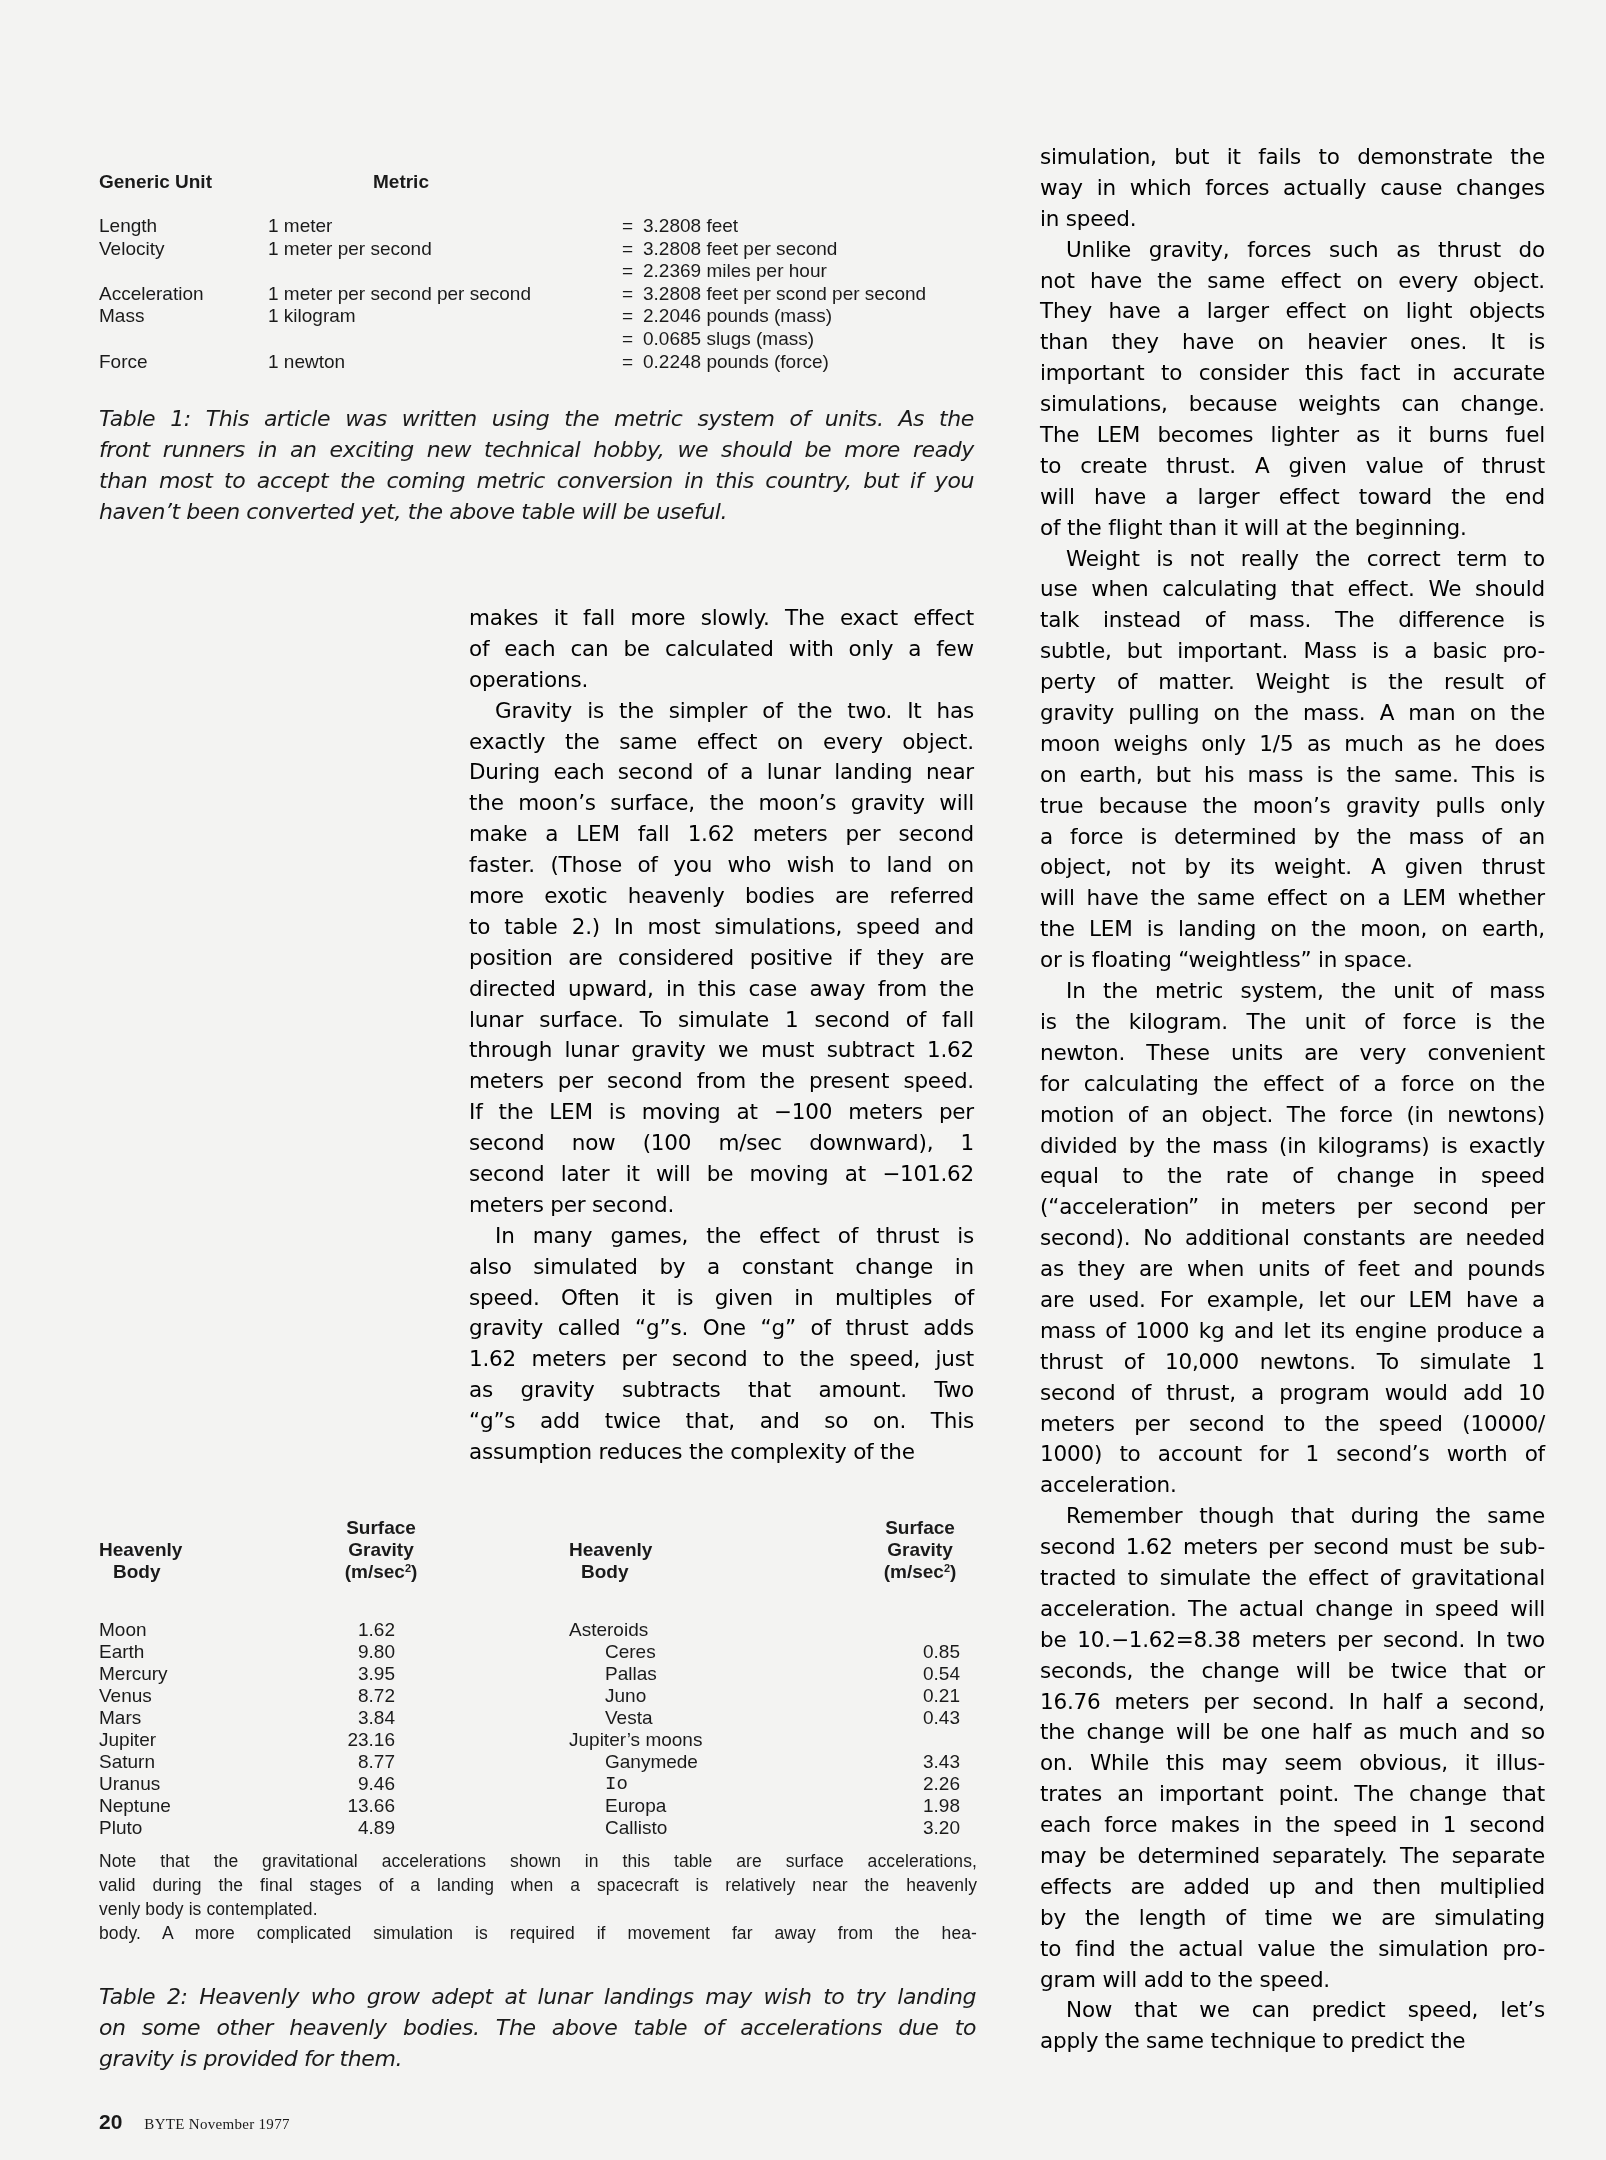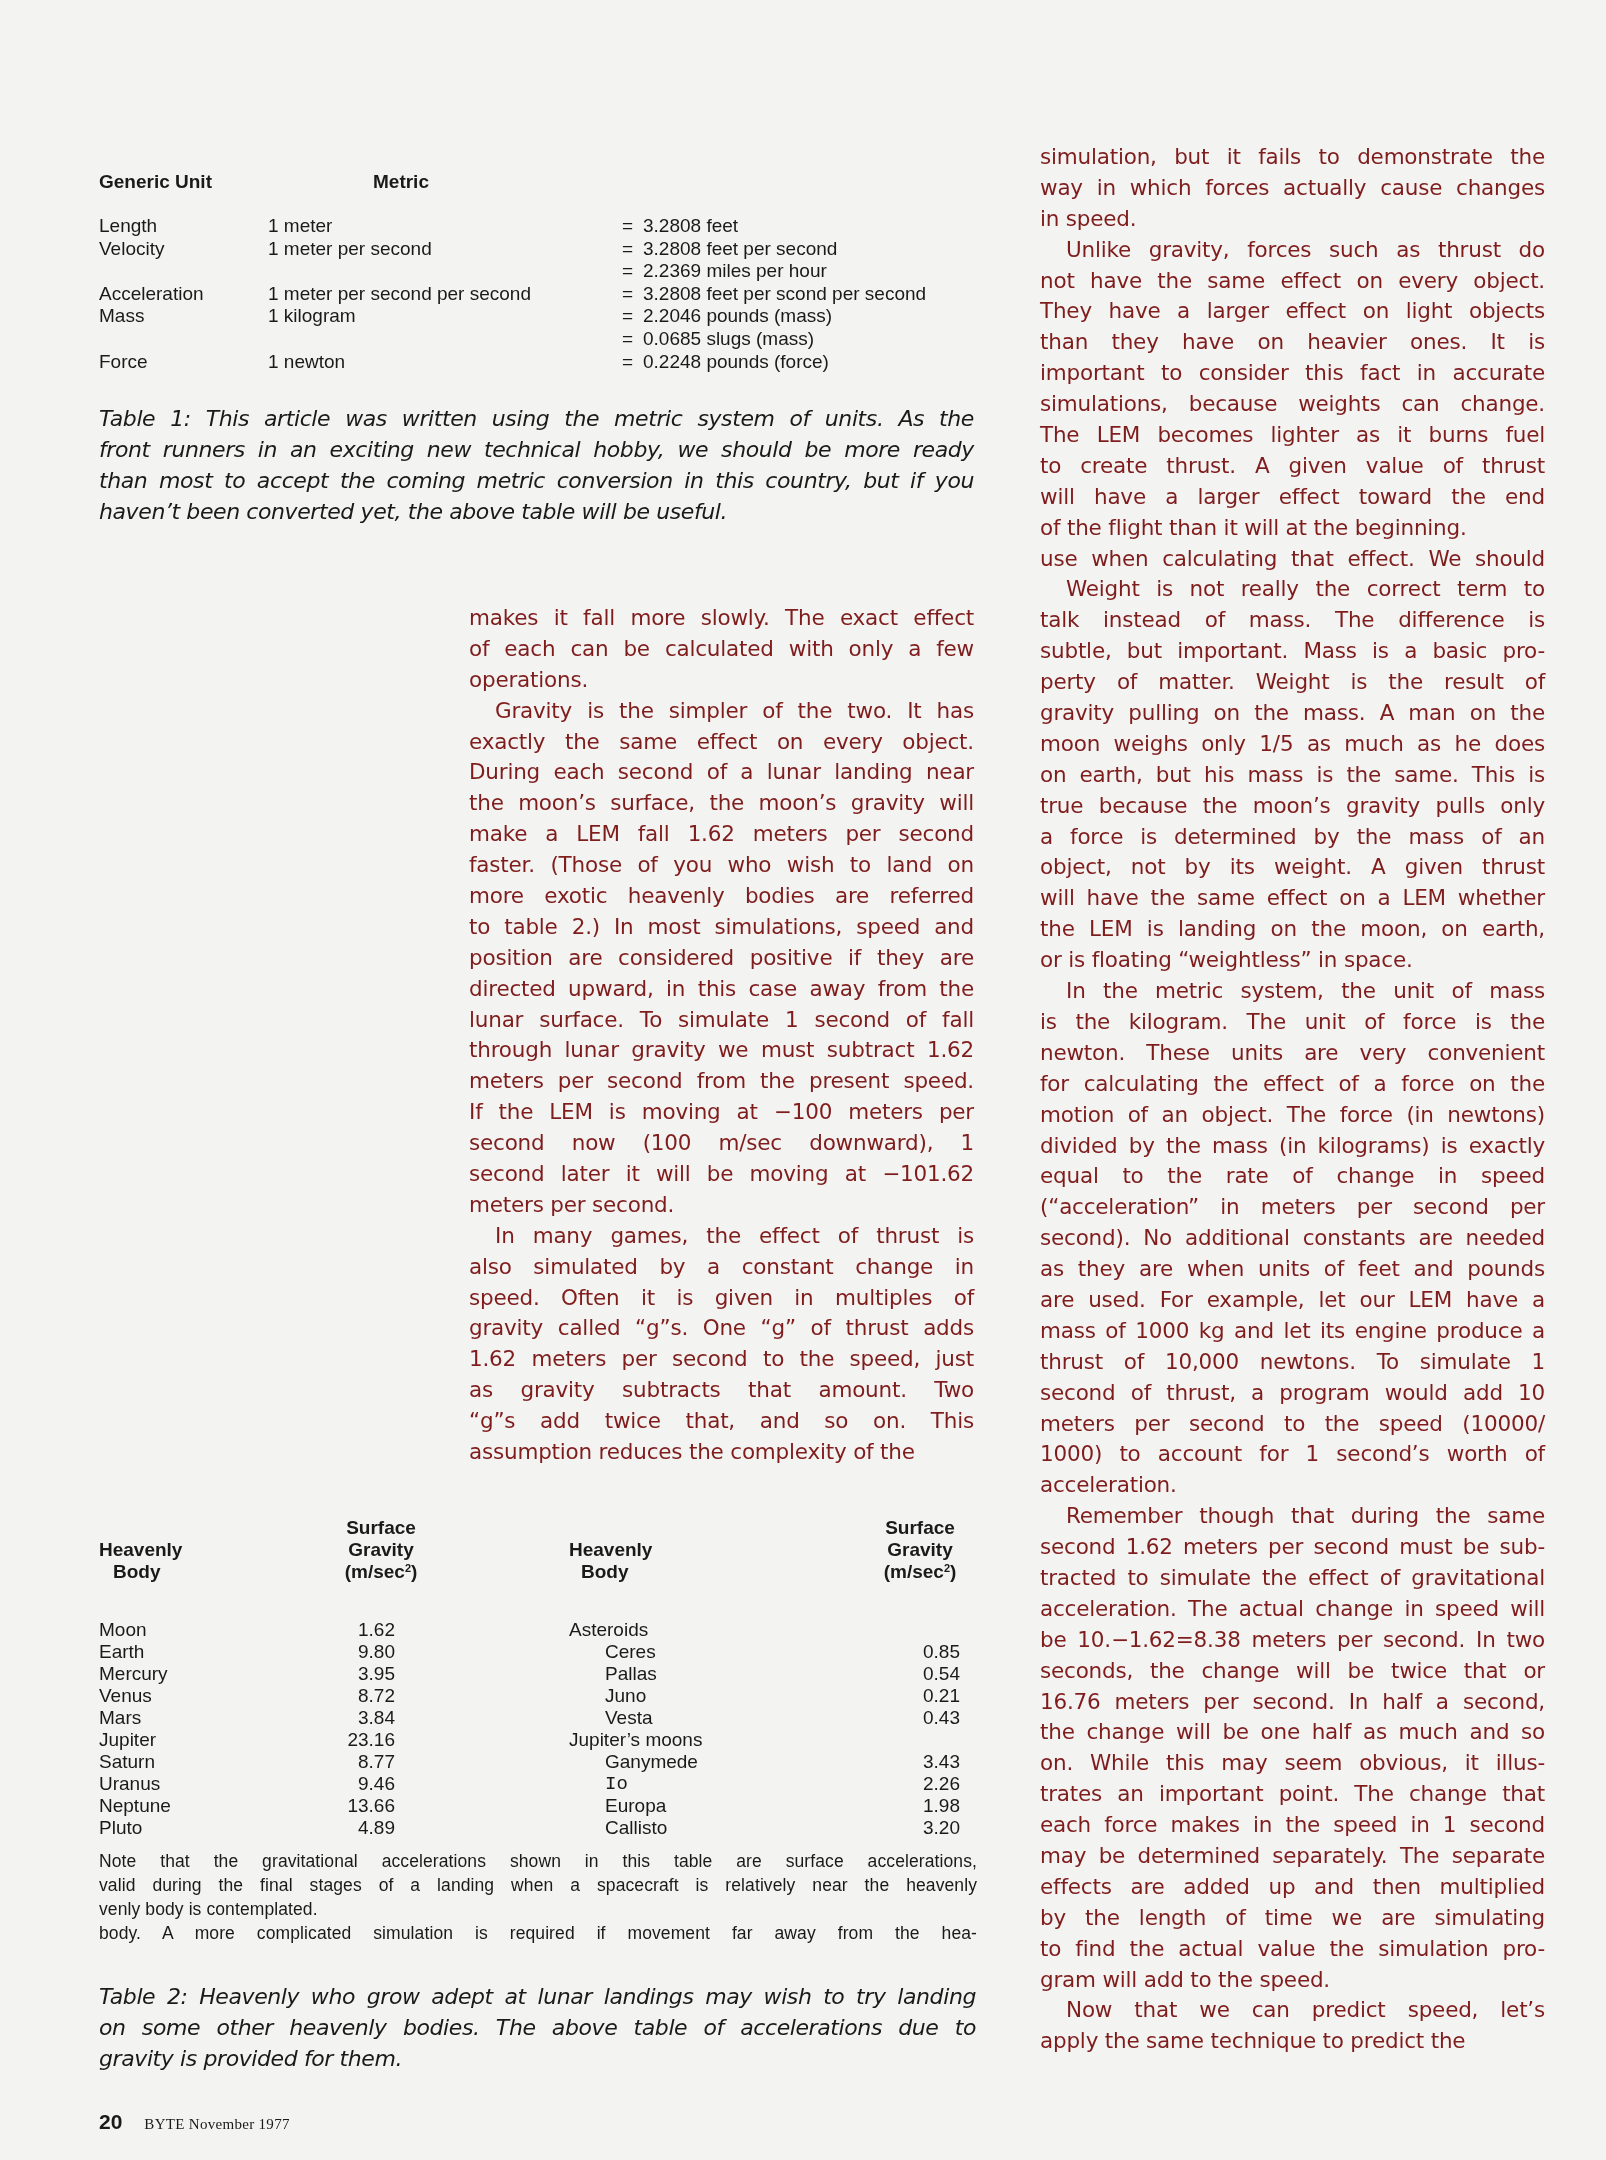--- a/index.html
+++ b/index.html
@@ -21,21 +21,21 @@
   .caption {
     font-family: "DejaVu Sans", sans-serif; font-style: italic;
     font-size: 22px; line-height: 31px; text-align: justify; text-align-last: left;
     letter-spacing: -0.4px;
   }
   .caption .ln { display: block; white-space: nowrap; text-align: justify; text-align-last: justify; }
   .caption .ln.last { text-align-last: left; }
   
   .col {
     font-family: "DejaVu Sans", sans-serif; font-size: 21.5px; line-height: 30.9px;
-    color: #7f1d1d; letter-spacing: -0.2px;
+    color: #000000; letter-spacing: -0.2px;
   }
   .col .ln { display: block; white-space: nowrap; text-align: justify; text-align-last: justify; height: 30.9px; overflow: visible; }
   .col .ln.last { text-align-last: left; }
   .col .ln.indent { padding-left: 26px; }
   
   .t2 { font-family: "Liberation Sans", sans-serif; font-size: 19px; line-height: 22px; }
   .t2 .h { position: absolute; font-weight: bold; text-align: center; line-height: 22px; }
   .t2 .r { position: absolute; white-space: nowrap; }
   .t2 .num { position: absolute; text-align: right; width: 80px; }
   .note {
@@ -148,22 +148,22 @@
     <span class="ln indent">Unlike gravity, forces such as thrust do</span>
     <span class="ln">not have the same effect on every object.</span>
     <span class="ln">They have a larger effect on light objects</span>
     <span class="ln">than they have on heavier ones. It is</span>
     <span class="ln">important to consider this fact in accurate</span>
     <span class="ln">simulations, because weights can change.</span>
     <span class="ln">The LEM becomes lighter as it burns fuel</span>
     <span class="ln">to create thrust. A given value of thrust</span>
     <span class="ln">will have a larger effect toward the end</span>
     <span class="ln last">of the flight than it will at the beginning.</span>
+    <span class="ln indent">Weight is not really the correct term to</span>
     <span class="ln">use when calculating that effect. We should</span>
-    <span class="ln indent">Weight is not really the correct term to</span>
     <span class="ln">talk instead of mass. The difference is</span>
     <span class="ln">subtle, but important. Mass is a basic pro-</span>
     <span class="ln">perty of matter. Weight is the result of</span>
     <span class="ln">gravity pulling on the mass. A man on the</span>
     <span class="ln">moon weighs only 1/5 as much as he does</span>
     <span class="ln">on earth, but his mass is the same. This is</span>
     <span class="ln">true because the moon’s gravity pulls only</span>
     <span class="ln">a force is determined by the mass of an</span>
     <span class="ln">object, not by its weight. A given thrust</span>
     <span class="ln">will have the same effect on a LEM whether</span>

